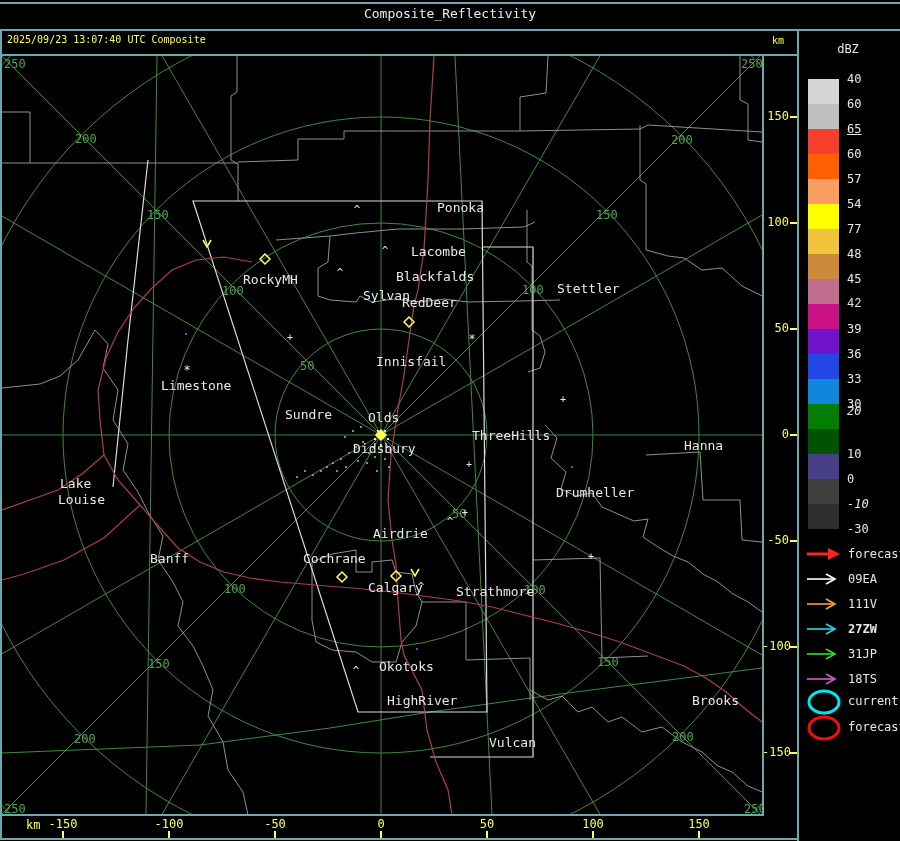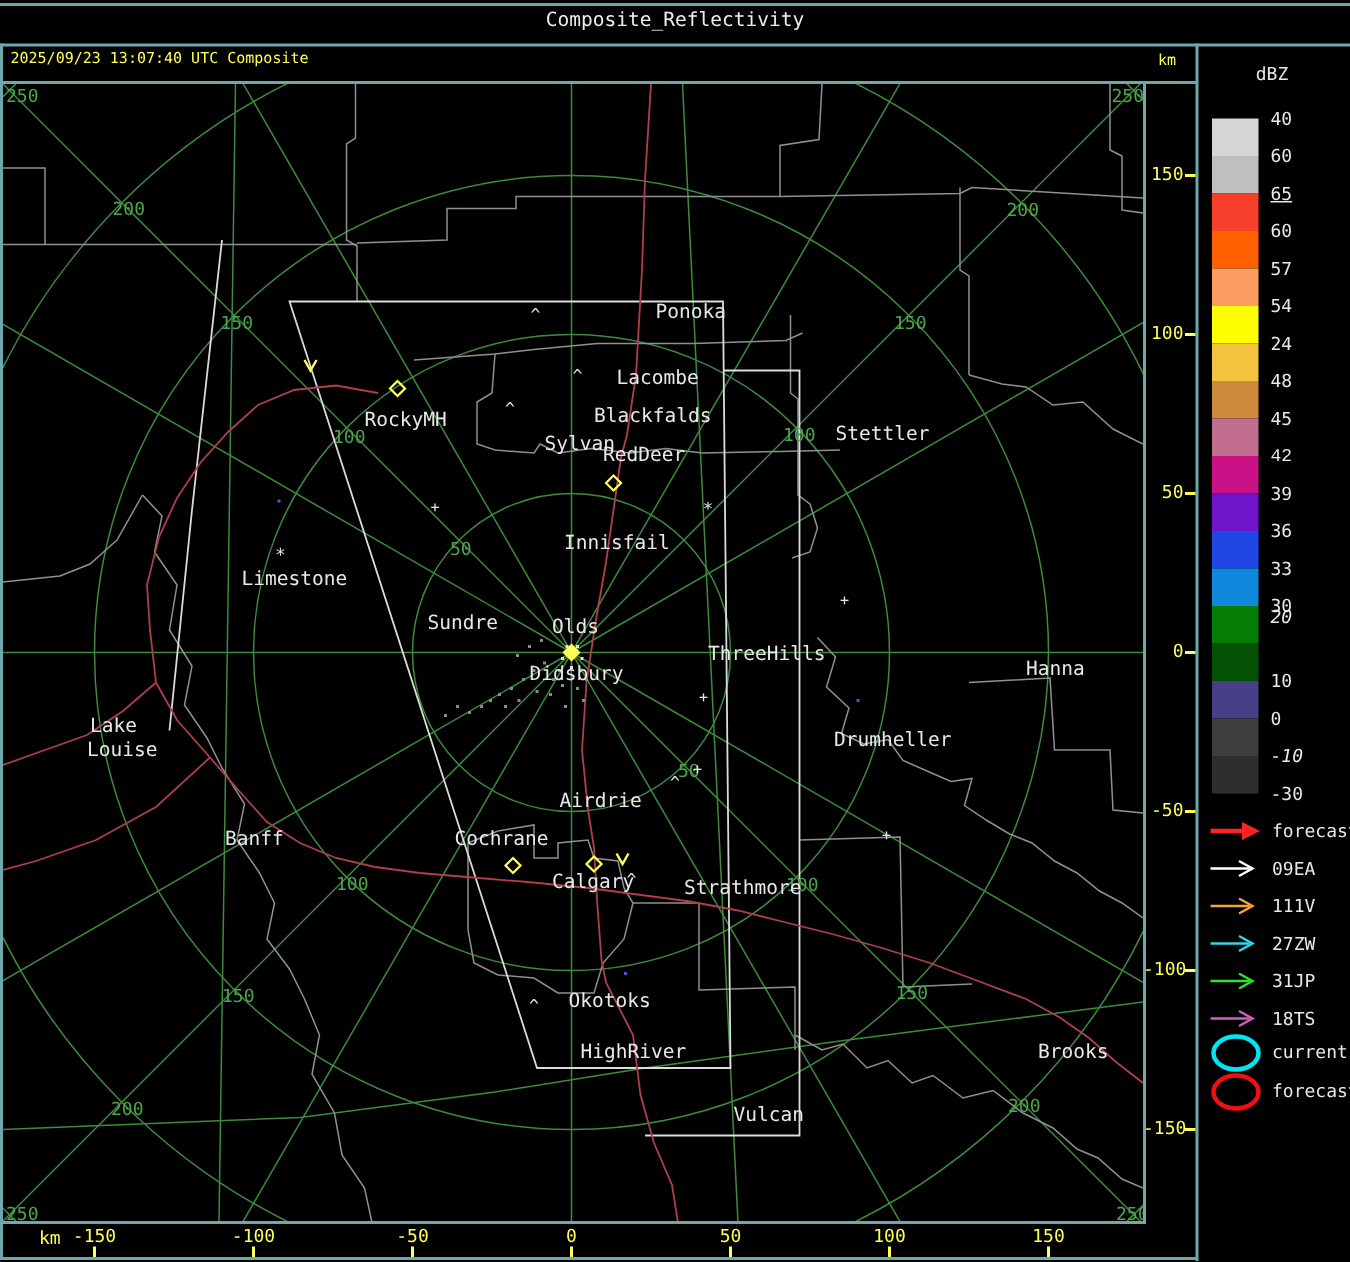--- a/index.html
+++ b/index.html
@@ -242,21 +242,21 @@
         <div class="scale-block" style="top: 429px; height: 25px; background: rgb(3, 82, 3);"></div>
         <div class="scale-block" style="top: 454px; height: 25px; background: rgb(71, 64, 136);"></div>
         <div class="scale-block" style="top: 479px; height: 25px; background: rgb(62, 62, 62);"></div>
         <div class="scale-block" style="top: 504px; height: 25px; background: rgb(46, 46, 46);"></div>
         <div class="scale-lab" style="top: 72px;">40</div>
         <div class="scale-lab" style="top: 97px;">60</div>
         <div class="scale-lab" style="top: 122px; text-decoration: underline;">65</div>
         <div class="scale-lab" style="top: 147px;">60</div>
         <div class="scale-lab" style="top: 172px;">57</div>
         <div class="scale-lab" style="top: 197px;">54</div>
-        <div class="scale-lab" style="top: 222px;">24</div>
+        <div class="scale-lab" style="top: 222px;">77</div>
         <div class="scale-lab" style="top: 247px;">48</div>
         <div class="scale-lab" style="top: 272px;">45</div>
         <div class="scale-lab" style="top: 297px; font-family: Liberation Mono, monospace;">42</div>
         <div class="scale-lab" style="top: 322px;">39</div>
         <div class="scale-lab" style="top: 347px;">36</div>
         <div class="scale-lab" style="top: 372px;">33</div>
         <div class="scale-lab" style="top: 397px;">30</div>
         <div class="scale-lab" style="top: 404px; font-style: italic;">20</div>
         <div class="scale-lab" style="top: 447px;">10</div>
         <div class="scale-lab" style="top: 472px;">0</div>
@@ -276,21 +276,21 @@
         <div class="legend-lab" style="top: 572px;">09EA</div>
         <svg width="40" height="14" class="legend-glyph" style="top: 597px;">
           <line x1="1" y1="7" x2="27" y2="7" stroke="#F5A33C" stroke-width="1.6"></line>
           <path d="M20,2 L29,7 L20,12" fill="none" stroke="#F5A33C" stroke-width="1.6"></path>
         </svg>
         <div class="legend-lab" style="top: 597px;">111V</div>
         <svg width="40" height="14" class="legend-glyph" style="top: 622px;">
           <line x1="1" y1="7" x2="27" y2="7" stroke="#33D6E6" stroke-width="1.6"></line>
           <path d="M20,2 L29,7 L20,12" fill="none" stroke="#33D6E6" stroke-width="1.6"></path>
         </svg>
-        <div class="legend-lab" style="top: 622px;">27ZW</div>
+        <div class="legend-lab" style="top: 622px; font-weight: bold;">27ZW</div>
         <svg width="40" height="14" class="legend-glyph" style="top: 647px;">
           <line x1="1" y1="7" x2="27" y2="7" stroke="#33DD33" stroke-width="1.6"></line>
           <path d="M20,2 L29,7 L20,12" fill="none" stroke="#33DD33" stroke-width="1.6"></path>
         </svg>
         <div class="legend-lab" style="top: 647px;">31JP</div>
         <svg width="40" height="14" class="legend-glyph" style="top: 672px;">
           <line x1="1" y1="7" x2="27" y2="7" stroke="#D060C0" stroke-width="1.6"></line>
           <path d="M20,2 L29,7 L20,12" fill="none" stroke="#D060C0" stroke-width="1.6"></path>
         </svg>
         <div class="legend-lab" style="top: 672px;">18TS</div>

